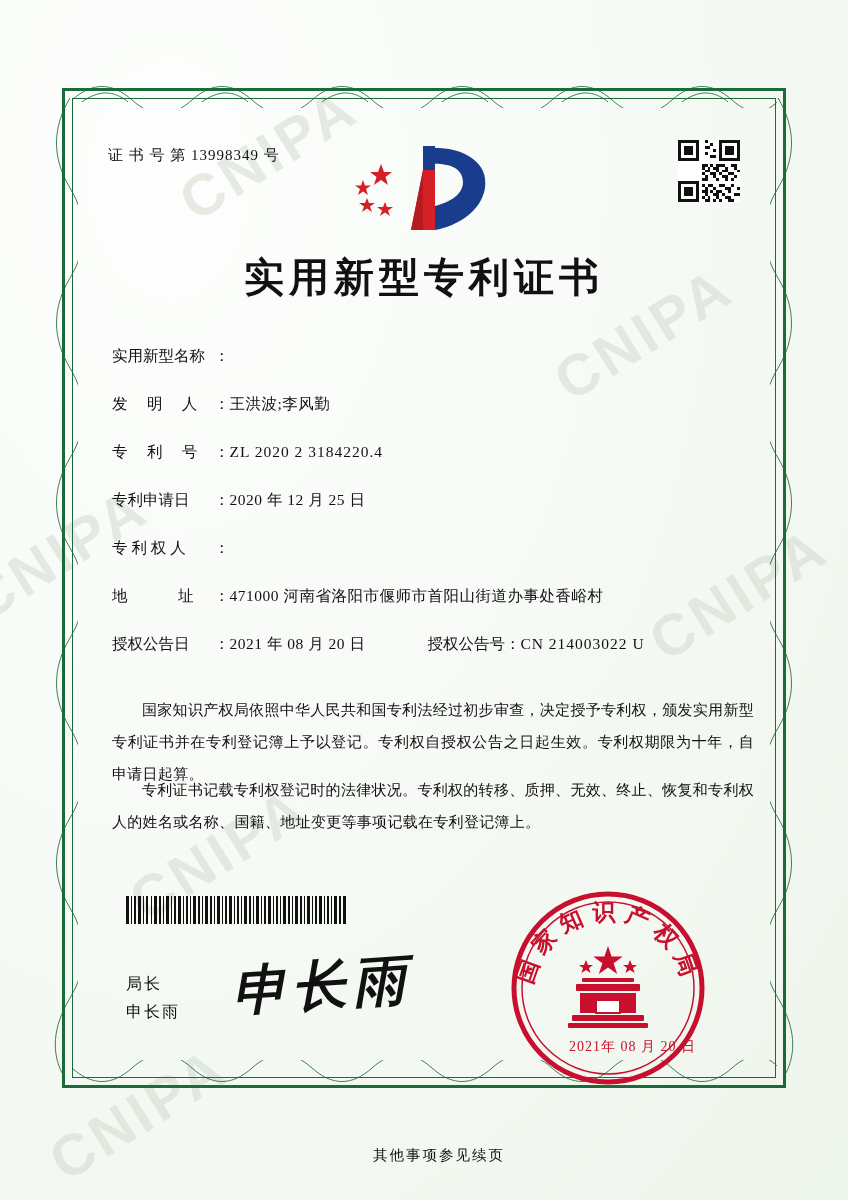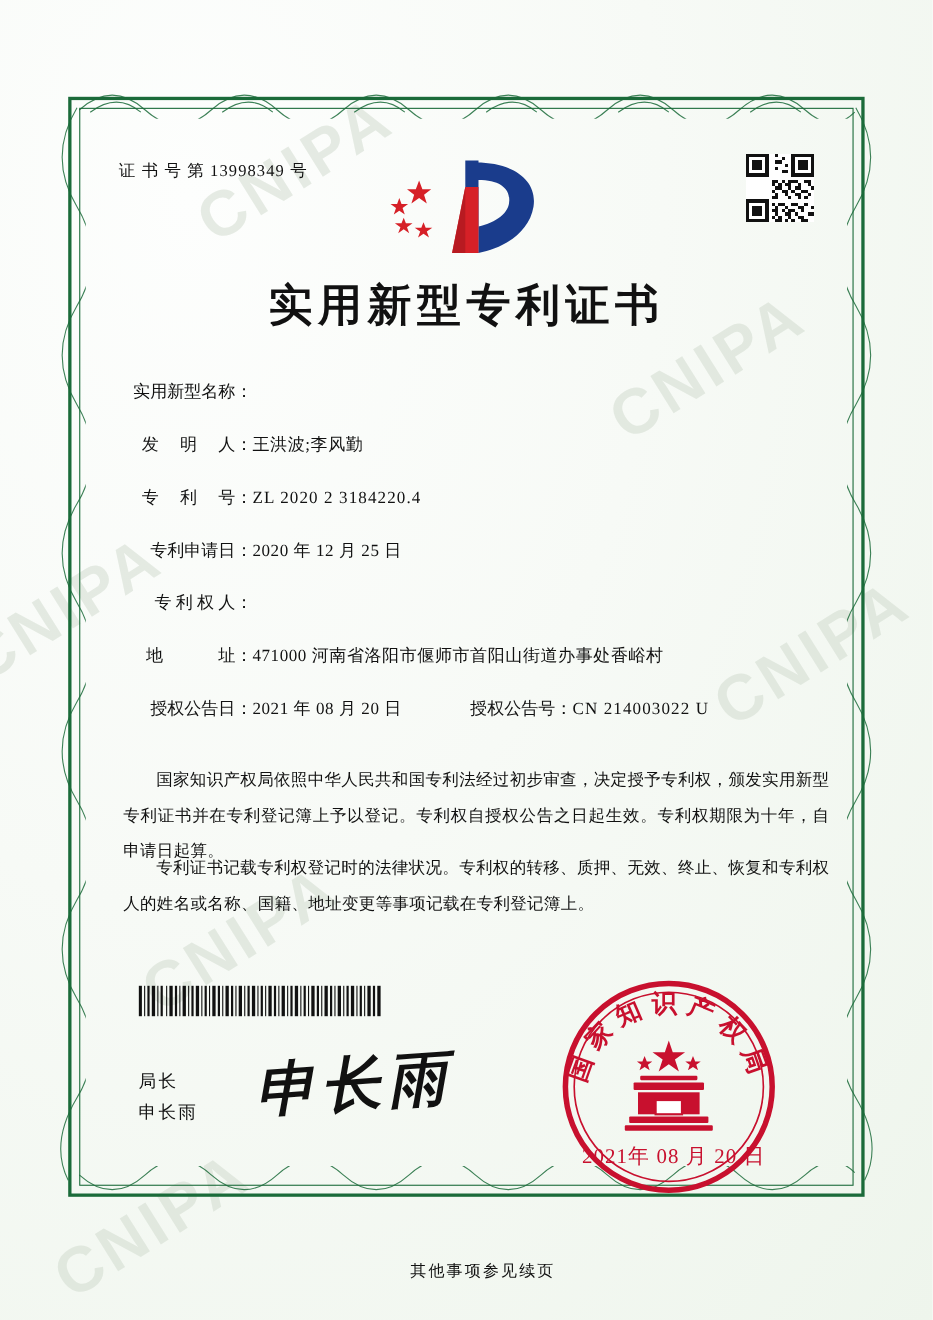--- a/index.html
+++ b/index.html
@@ -69,21 +69,21 @@
   .emblem{position:absolute;left:50%;top:42px;transform:translateX(-50%);width:170px;height:100px;}
 
   .title{
     position:absolute;left:0;top:152px;width:100%;
     text-align:center;
     font-size:40px;font-weight:700;letter-spacing:5px;color:#111;
     font-family:"Liberation Serif", serif;
   }
 
   .fields{
-    position:absolute;left:40px;top:248px;width:640px;text-align:right;
+    position:absolute;left:40px;top:248px;width:640px;
   }
   .row{
     display:flex;align-items:baseline;
     margin-bottom:27px;
     font-size:15.5px;color:#111;
   }
   .lbl{
     width:102px;flex:0 0 102px;
     letter-spacing:0px;
   }
@@ -123,21 +123,21 @@
     letter-spacing:6px;
     transform:rotate(-4deg);
   }
 
   
   .seal{
     position:absolute;right:68px;top:790px;width:200px;height:200px;
   }
   .seal-date{
     position:absolute;right:80px;top:940px;
-    font-size:19px;color:#c8102e;letter-spacing:1px;
+    font-size:14px;color:#c8102e;letter-spacing:1px;
     font-family:"Liberation Serif", serif;
   }
   .footnote{
     position:absolute;left:0;top:1146px;width:100%;text-align:center;
     font-size:14.5px;color:#111;letter-spacing:2px;margin-left:15px;
   }
 </style>
 </head>
 <body>
 

